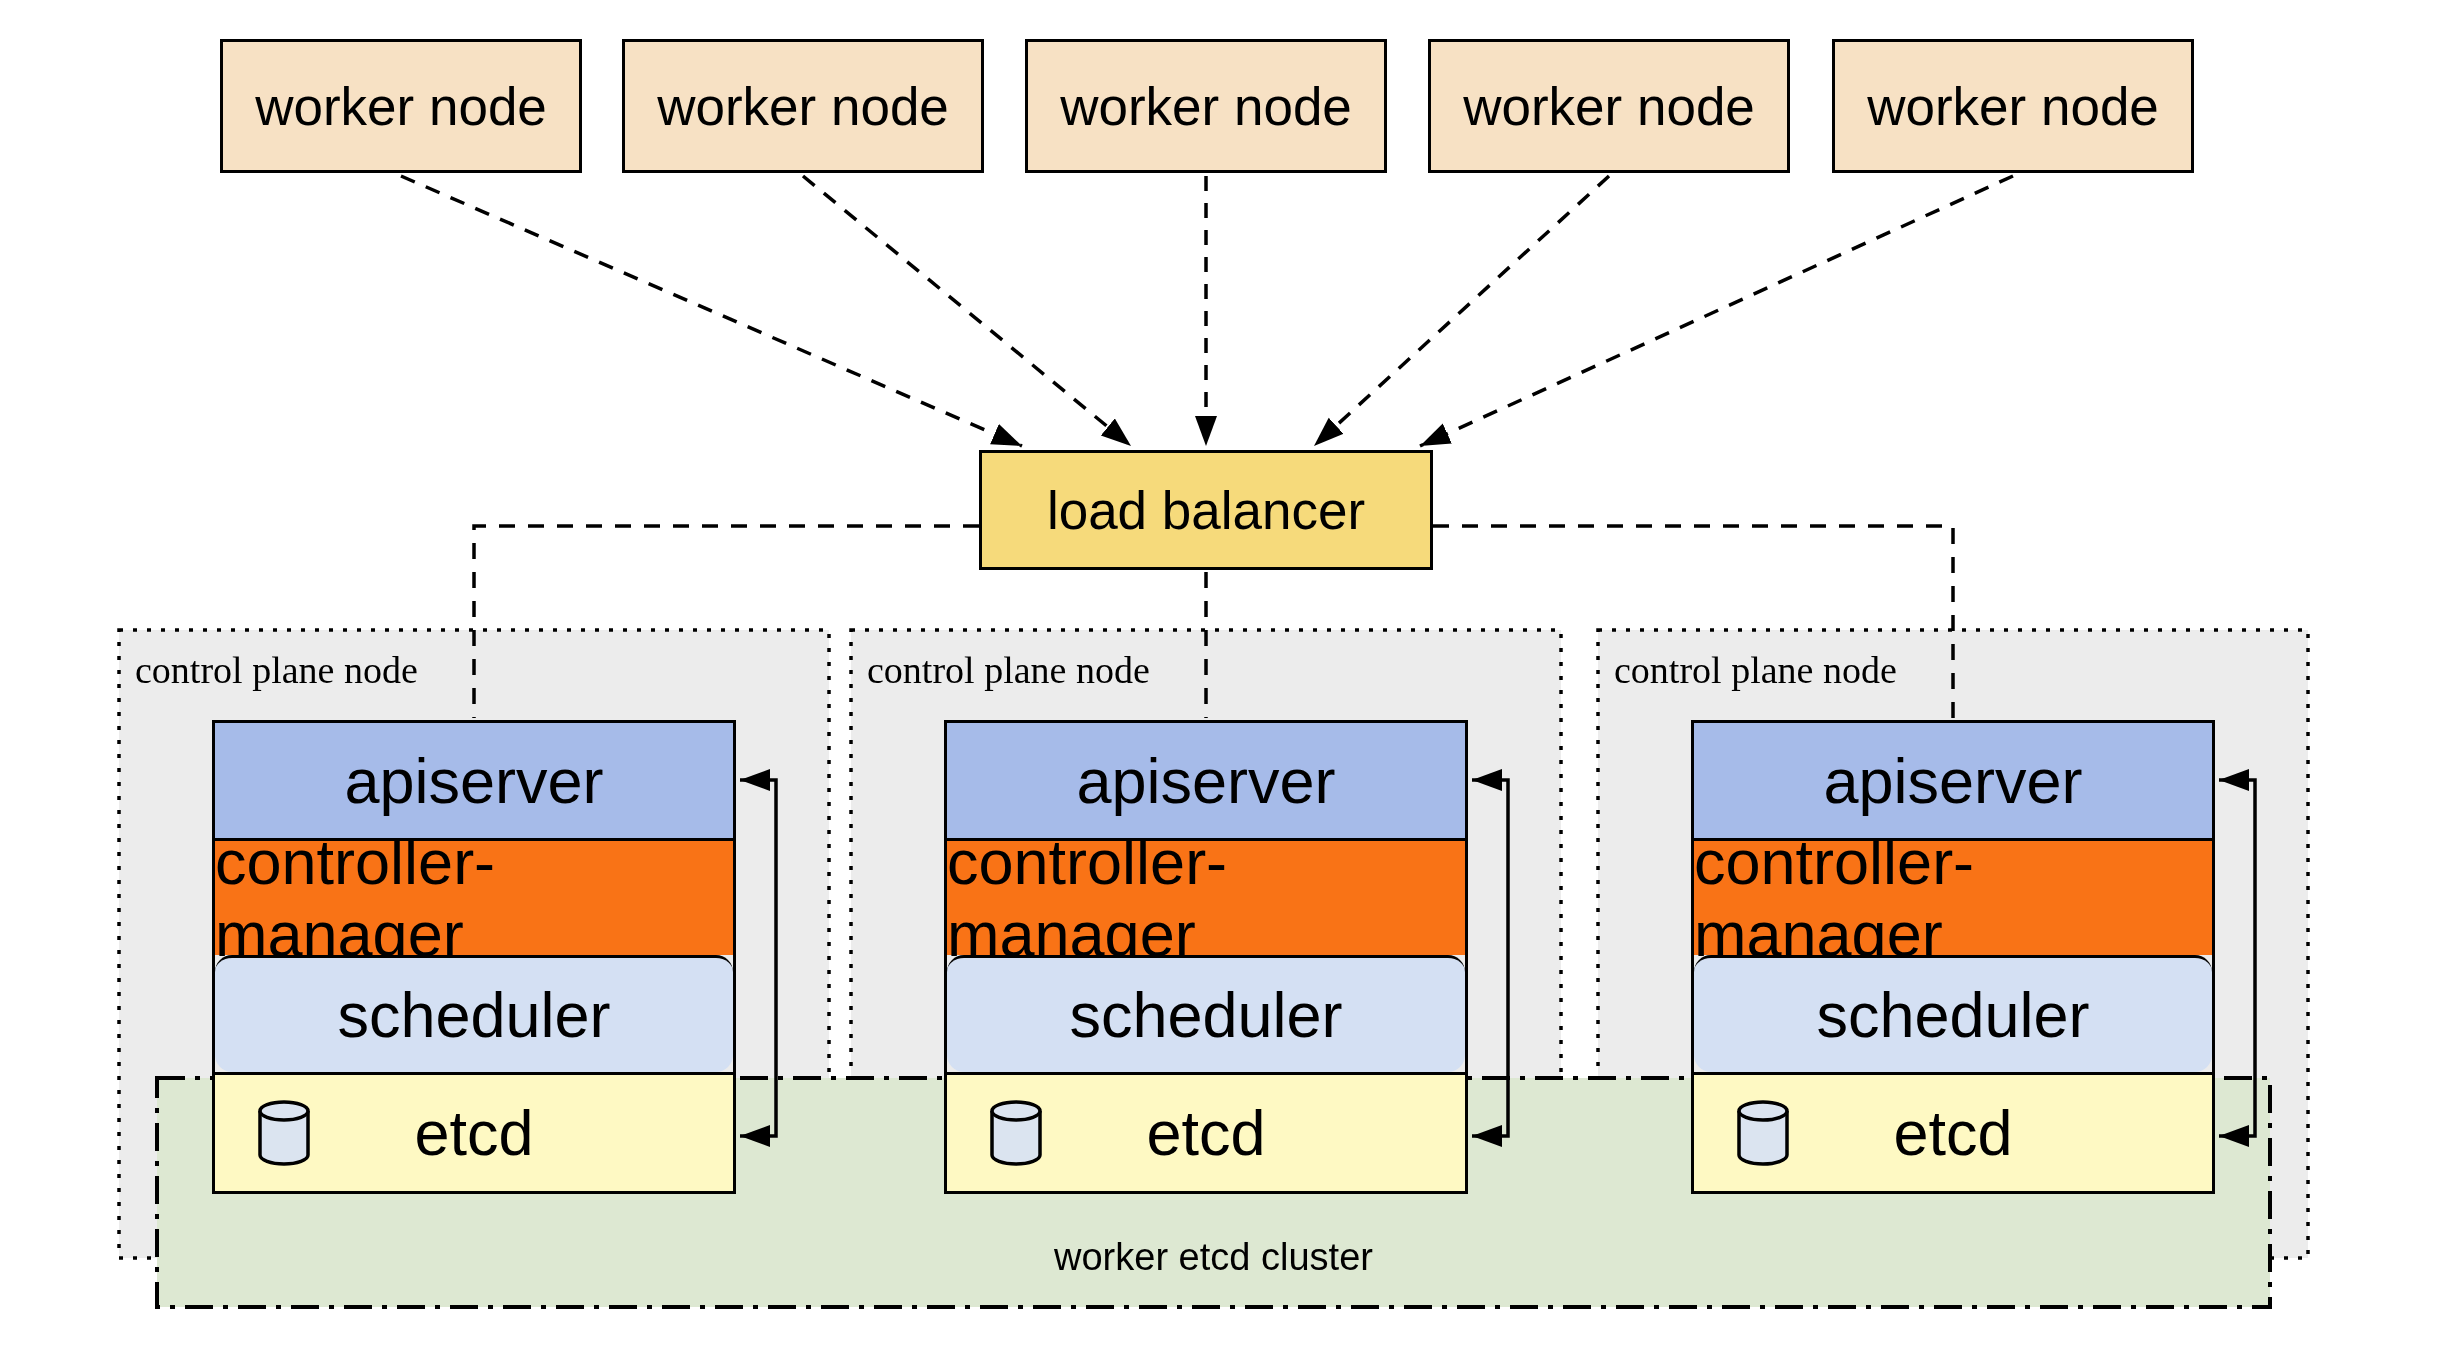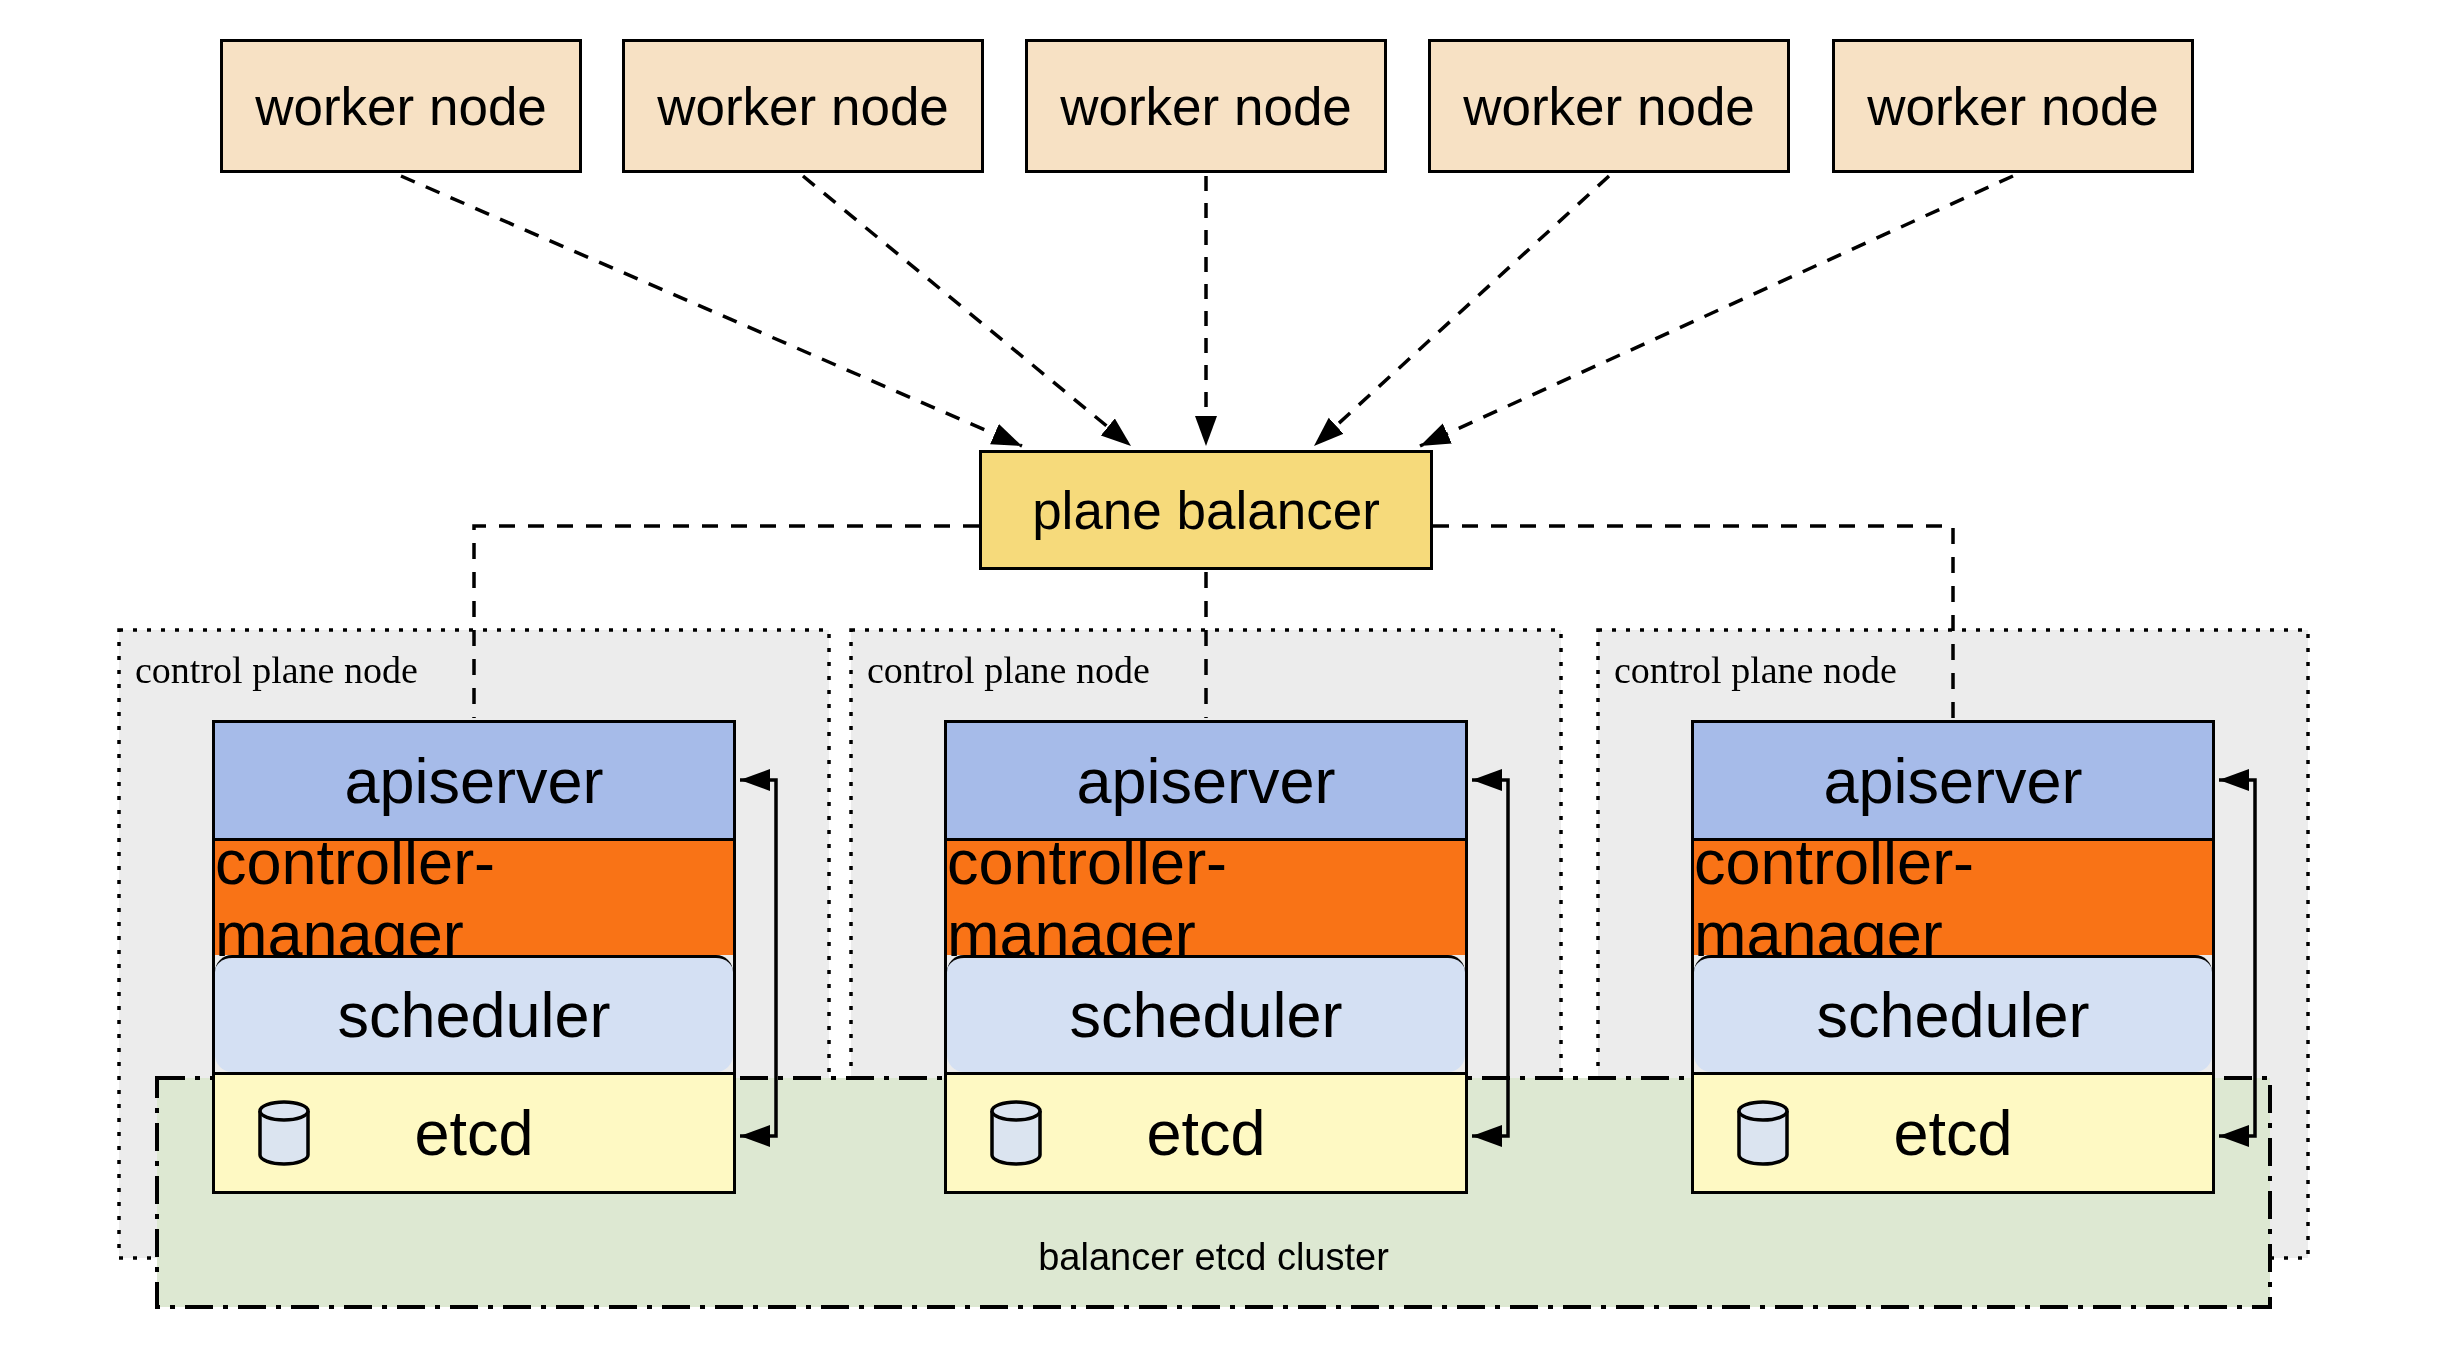--- a/index.html
+++ b/index.html
@@ -95,21 +95,21 @@
       <rect x="851" y="630" width="710" height="628" fill="#ececec" stroke="#000" stroke-width="3.5" stroke-dasharray="4 10"></rect>
       <rect x="1598" y="630" width="710" height="628" fill="#ececec" stroke="#000" stroke-width="3.5" stroke-dasharray="4 10"></rect>
     </g>
     <rect x="157" y="1078" width="2113" height="229" fill="#dde8d2" stroke="#000" stroke-width="4" stroke-dasharray="28 10 5 10"></rect>
   </svg>
 
   <div class="abs cp-label" style="left:135px; top:648px;">control plane node</div>
   <div class="abs cp-label" style="left:867px; top:648px;">control plane node</div>
   <div class="abs cp-label" style="left:1614px; top:648px;">control plane node</div>
 
-  <div class="etcd-cluster-label">balancer etcd cluster</div>
+  <div class="etcd-cluster-label">worker etcd cluster</div>
 
   <div class="abs stack" style="left:212px; top:720px; width:524px; height:474px;">
     <div class="row row-apiserver">
       <span>apiserver</span>
     </div>
     <div class="row row-cm">
       <span>controller-manager</span>
     </div>
     <div class="row row-scheduler">
       <span>scheduler</span>
@@ -171,21 +171,21 @@
     <span>worker node</span>
   </div>
   <div class="abs worker-node" style="left:1428px; top:39px; width:362px; height:134px;">
     <span>worker node</span>
   </div>
   <div class="abs worker-node" style="left:1832px; top:39px; width:362px; height:134px;">
     <span>worker node</span>
   </div>
 
   <div class="abs load-balancer" style="left:979px; top:450px; width:454px; height:120px;">
-    <span>plane balancer</span>
+    <span>load balancer</span>
   </div>
 
   <svg class="layer" width="2440" height="1362" viewBox="0 0 2440 1362" style="pointer-events:none;">
     <defs>
       <marker id="arrow" markerUnits="userSpaceOnUse" markerWidth="32" markerHeight="24" refX="30" refY="11" orient="auto">
         <polygon points="0,0 30,11 0,22" fill="#000"></polygon>
       </marker>
       <marker id="arrowrev" markerUnits="userSpaceOnUse" markerWidth="32" markerHeight="24" refX="30" refY="11" orient="auto-start-reverse">
         <polygon points="0,0 30,11 0,22" fill="#000"></polygon>
       </marker>

